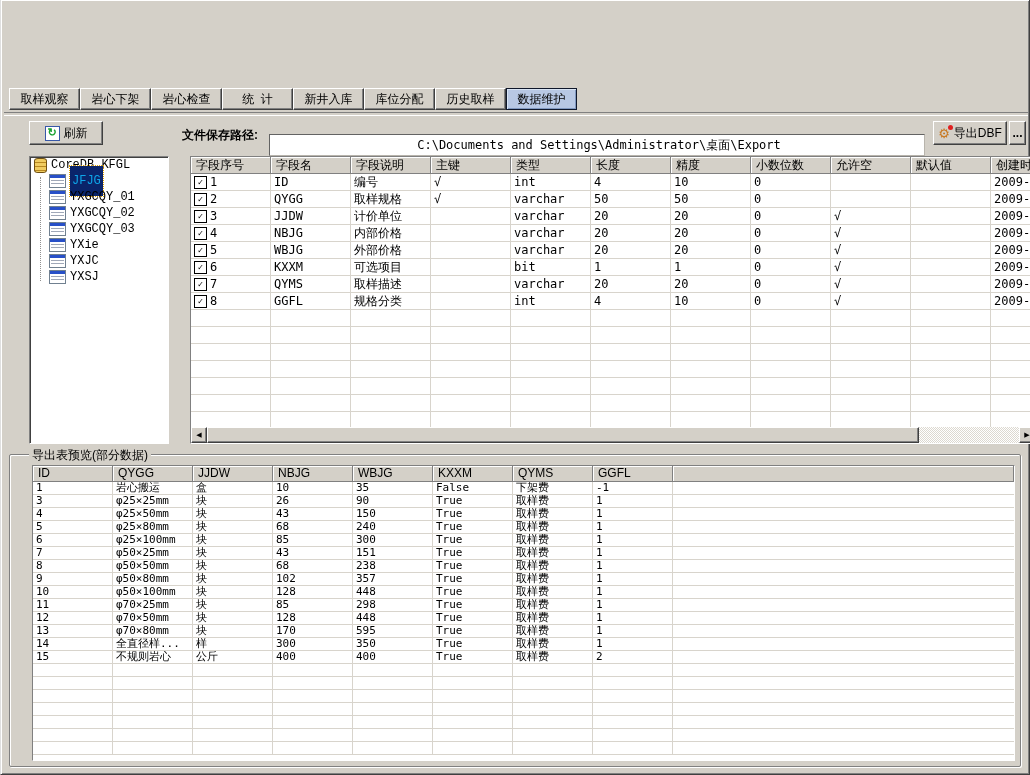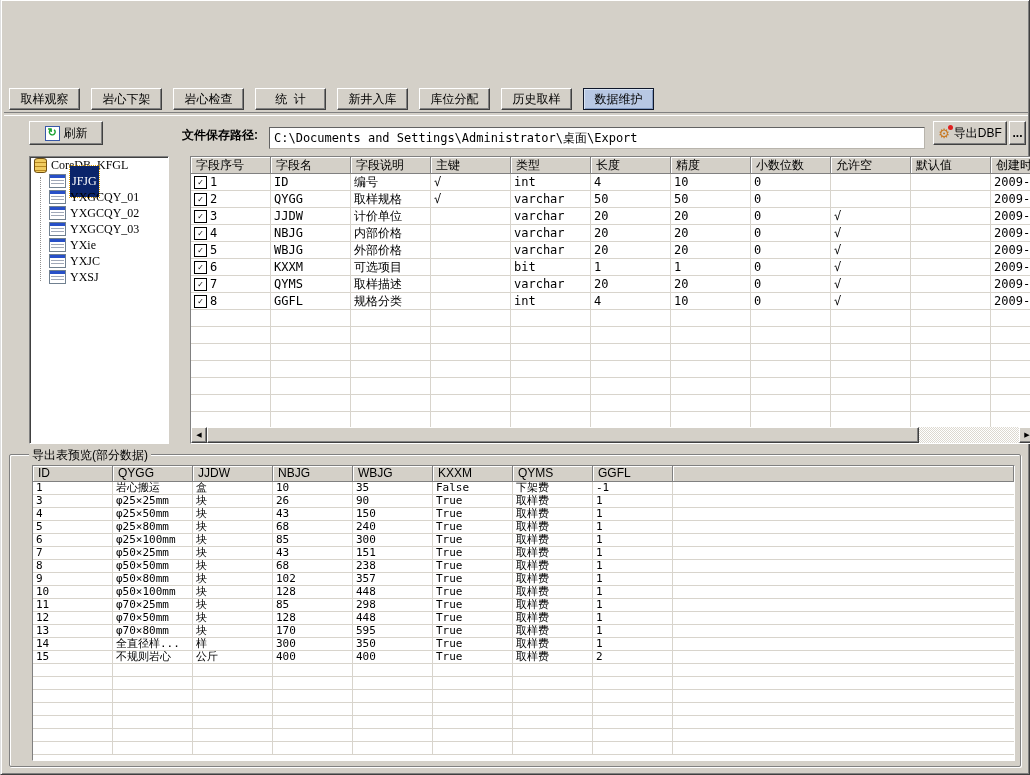--- a/index.html
+++ b/index.html
@@ -29,63 +29,63 @@
   .circle{position:absolute;border-radius:50%;background:rgba(130,10,5,.5);}
   .cyl{position:absolute;border-radius:10px/8px;
        background:linear-gradient(to bottom,#5e2610,#c07848 45%,#eab890 62%,#7a3416);
        box-shadow:2px 3px 4px rgba(80,0,0,.45);}
   .banner-sub{position:absolute;left:100px;top:9px;color:#fff;font-weight:bold;
               font-size:14px;letter-spacing:1px;}
   .banner-title{position:absolute;left:100px;top:26px;font-size:31px;font-weight:bold;
                 letter-spacing:13px;color:#ffe792;white-space:nowrap;
                 text-shadow:2px 2px 0 rgba(255,255,255,.30),3px 3px 2px rgba(100,15,0,.65);}
   
-  .toolbar{position:absolute;left:8px;top:88px;height:14px;display:flex;gap:11px;}
+  .toolbar{position:absolute;left:8px;top:88px;height:14px;display:flex;}
   .btn{height:22px;min-width:71px;box-sizing:border-box;background:#d4d0c8;
        border:1px solid;border-color:#fff #404040 #404040 #fff;
        box-shadow:inset -1px -1px 0 #808080;display:flex;align-items:center;
        justify-content:center;padding:0 6px;white-space:pre;cursor:default;}
   .btn.active{background:#b8c8e4;border:1px solid #0f172a;
        box-shadow:inset 1px 1px 0 #d8e4f4,inset -1px -1px 0 #8098c0;}
   .divider{position:absolute;left:3px;top:112px;width:1024px;height:2px;
            border-top:1px solid #808080;border-bottom:1px solid #fff;}
   
   .btn3{position:absolute;box-sizing:border-box;background:#d4d0c8;
         border:1px solid;border-color:#fff #404040 #404040 #fff;
         box-shadow:inset -1px -1px 0 #808080;display:flex;align-items:center;
         justify-content:center;gap:4px;cursor:default;}
   .refresh{left:28px;top:121px;width:74px;height:24px;}
   .ric{width:13px;height:13px;border:1px solid #3858a8;background:#fff;color:#18a030;
        font-size:11px;line-height:11px;text-align:center;font-weight:bold;}
   .path-label{position:absolute;left:181px;top:127px;font-weight:bold;}
-  .path-input{position:absolute;left:268px;top:127px;width:656px;height:22px;box-sizing:border-box;
+  .path-input{position:absolute;left:268px;top:134px;width:656px;height:22px;box-sizing:border-box;
        background:#fff;border:1px solid;border-color:#636363 #b8b4ac #b8b4ac #636363;
        font-family:"DejaVu Sans Mono",monospace;font-size:12px;line-height:20px;
-       padding-left:4px;white-space:nowrap;overflow:hidden;}
+       padding-left:4px;white-space:nowrap;overflow:hidden;text-align:center;}
   .export{left:932px;top:121px;width:74px;height:24px;}
   .gic{position:relative;color:#c87820;font-size:13px;line-height:13px;}
   .gic::after{content:"";position:absolute;width:5px;height:5px;border-radius:50%;
        background:#e02020;top:-2px;right:-3px;}
   .browse{left:1008px;top:121px;width:17px;height:24px;font-weight:bold;}
   
   .tree{position:absolute;left:28px;top:156px;width:140px;height:288px;background:#fff;
         box-sizing:border-box;border:1px solid;border-color:#808080 #fff #fff #808080;
         box-shadow:inset 1px 1px 0 #404040;overflow:hidden;
-        font-family:Liberation Serif, serif;font-size:12px;}
+        font-family:Liberation Mono, monospace;font-size:12px;}
   .trow{height:16px;display:flex;align-items:center;white-space:nowrap;position:relative;z-index:1;}
   .trow.root{padding-left:4px;}
   .trow.child{padding-left:19px;}
   .db-icon{width:11px;height:13px;margin-right:4px;border:1px solid #705010;border-radius:4px/3px;
         background:repeating-linear-gradient(to bottom,#f0cc60 0 3px,#b88820 3px 4px);}
   .tbl-icon{width:15px;height:12px;margin-right:4px;background:#fff;border:1px solid #708090;
         position:relative;flex:0 0 15px;box-sizing:content-box;}
   .tbl-icon::before{content:"";position:absolute;left:0;right:0;top:0;height:3px;background:#2850c8;}
   .tbl-icon::after{content:"";position:absolute;left:1px;right:1px;top:5px;bottom:1px;
         background:repeating-linear-gradient(to bottom,#a0a8b8 0 1px,transparent 1px 3px);}
-  .tree-sel{background:#0a246a;color:#ffffff;outline:1px dotted #e0a000;padding:8px 2px;}
+  .tree-sel{background:#0a246a;color:#0ea5e9;outline:1px dotted #e0a000;padding:8px 2px;}
   .vline{position:absolute;left:10px;top:20px;height:104px;border-left:1px dotted #909090;z-index:0;}
   
   .schema{position:absolute;left:178px;top:156px;width:846px;height:288px;background:#fff;
         box-sizing:border-box;border:1px solid;border-color:#808080 #fff #fff #808080;
         overflow:hidden;margin-left:11px;}
   .ghead{display:flex;height:17px;}
   .hcell{flex:0 0 80px;width:80px;box-sizing:border-box;background:#d4d0c8;
         border-right:1px solid #808080;border-bottom:1px solid #808080;
         box-shadow:inset 1px 1px 0 #fff;padding:0 0 0 5px;line-height:16px;
         white-space:nowrap;overflow:hidden;}

